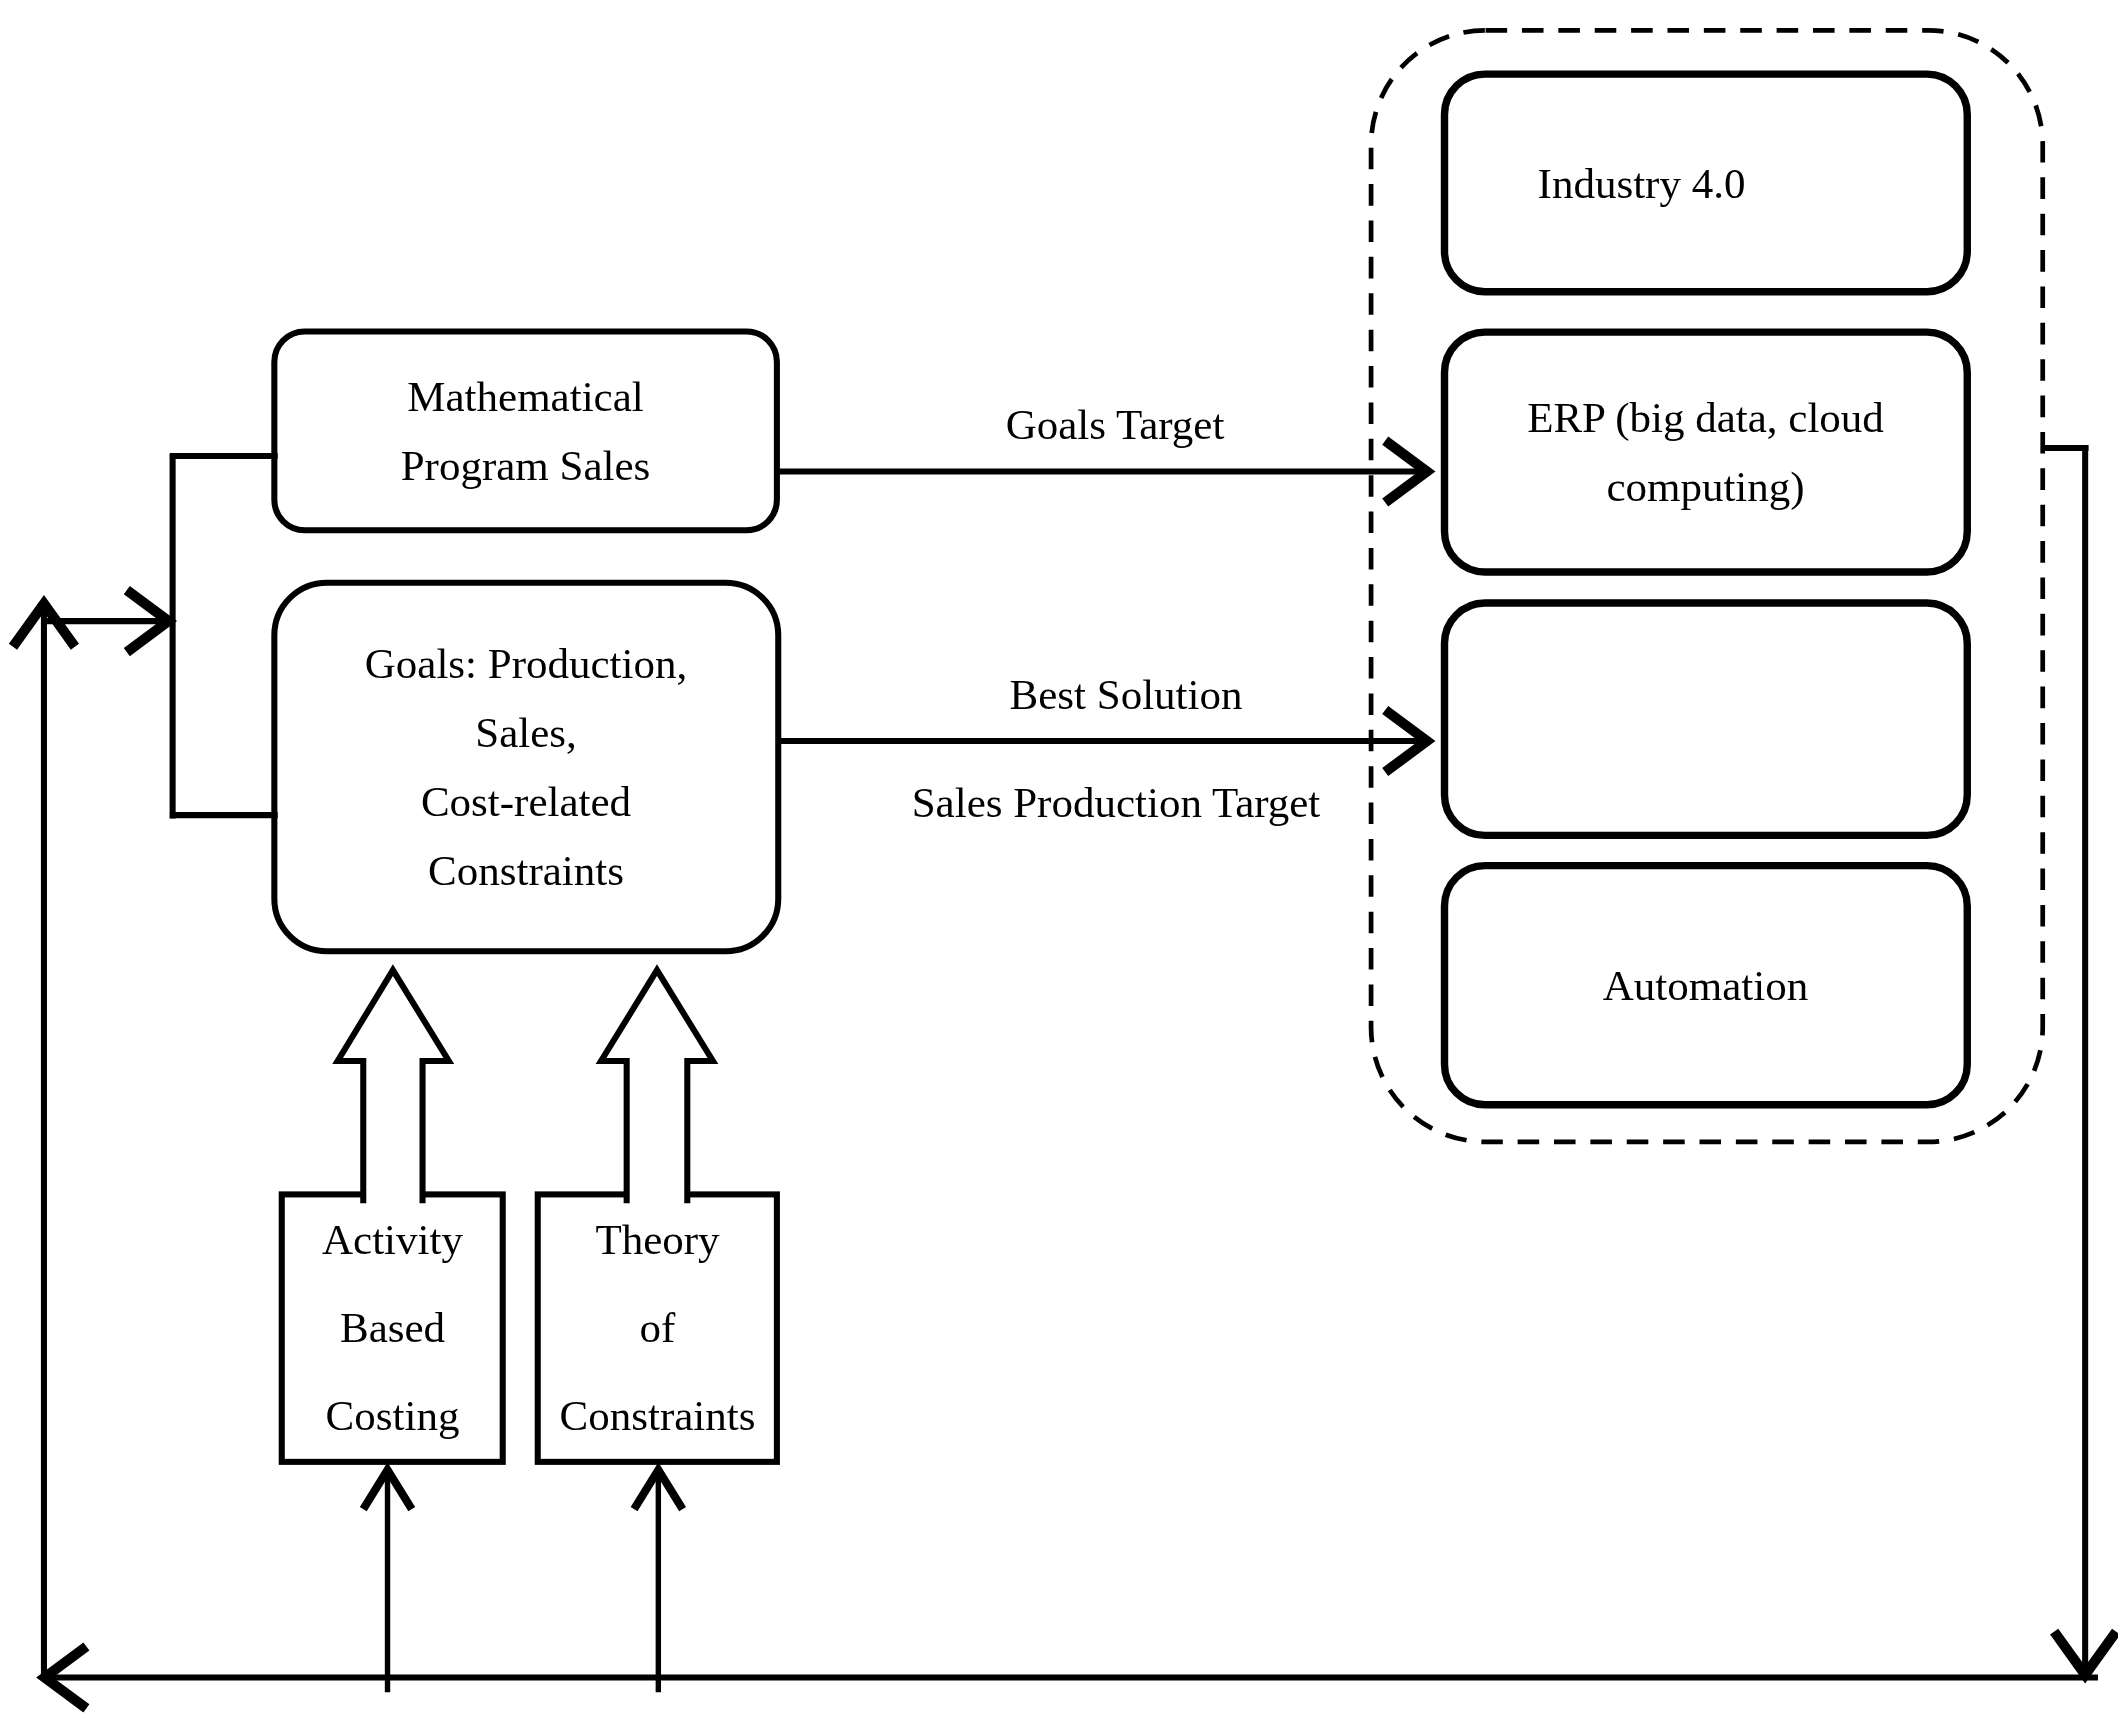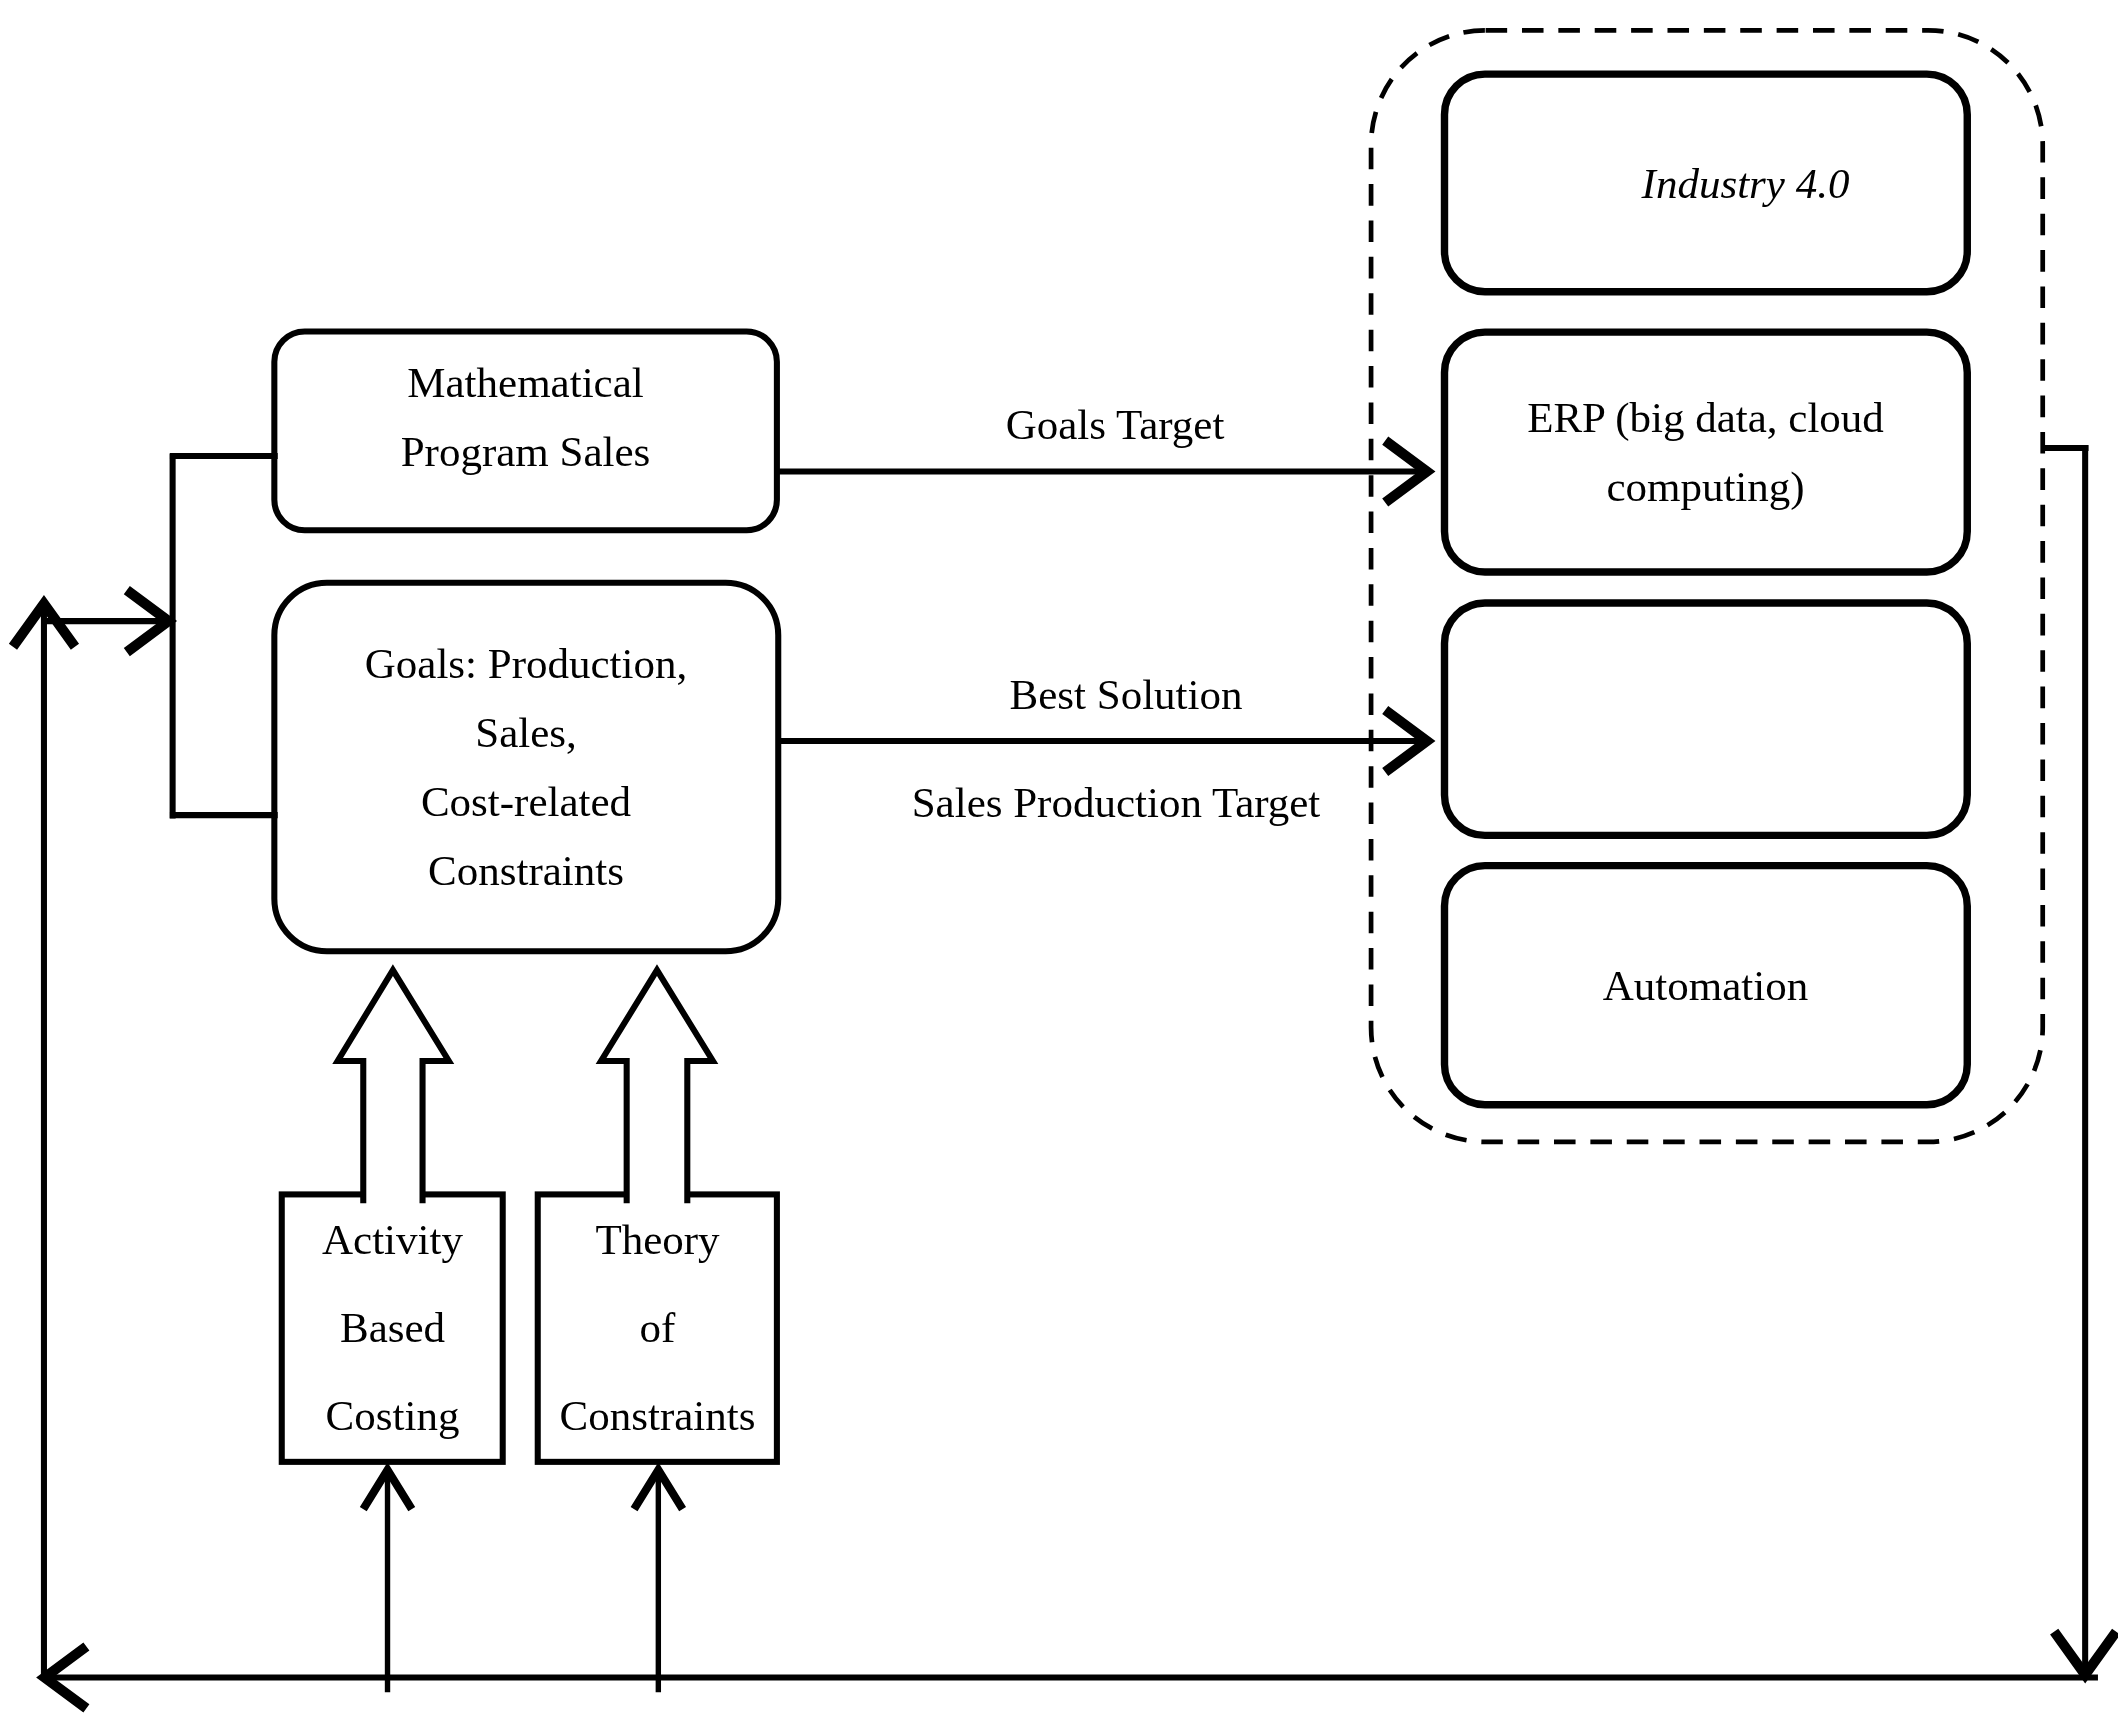--- a/index.html
+++ b/index.html
@@ -25,23 +25,23 @@
     white-space:nowrap;
   }
   .node-label.tall{line-height:88px;}
   .edge-label{
     position:absolute;
     transform:translate(-50%,-50%);
     font-size:43px;
     white-space:nowrap;
   }
   
-  #lbl-math{left:274px;top:317px;width:503px;height:199px;}
+  #lbl-math{left:274px;top:331px;width:503px;height:199px;}
   #lbl-goals{left:274px;top:583px;width:504px;height:368px;}
-  #lbl-industry{left:1484px;top:74px;width:523px;height:218px;font-style:italic;}
+  #lbl-industry{left:1380px;top:74px;width:523px;height:218px;}
   #lbl-erp{left:1444px;top:332px;width:523px;height:240px;text-align:right;}
   #lbl-mes{left:1444px;top:603px;width:523px;height:232px;}
   #lbl-automation{left:1444px;top:866px;width:523px;height:239px;}
   #lbl-abc{left:282px;top:1194px;width:221px;height:267px;}
   #lbl-toc{left:538px;top:1194px;width:239px;height:267px;}
   #lbl-profit{left:1115px;top:424px;}
   #lbl-best{left:1126px;top:694px;}
   #lbl-spt{left:1116px;top:802px;}
 </style>
 </head>

